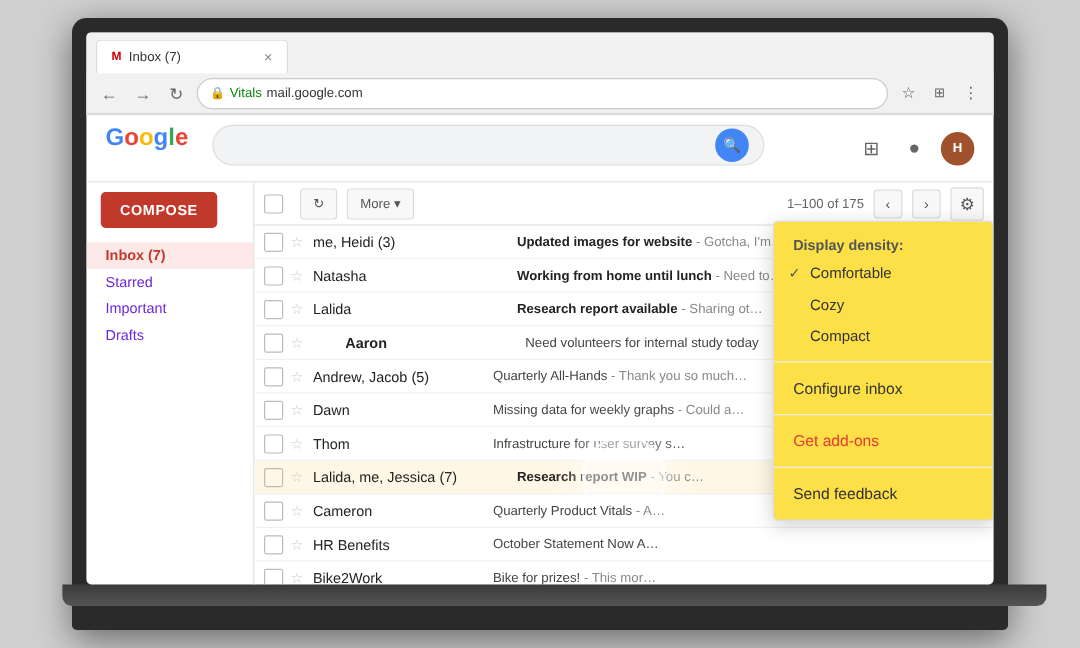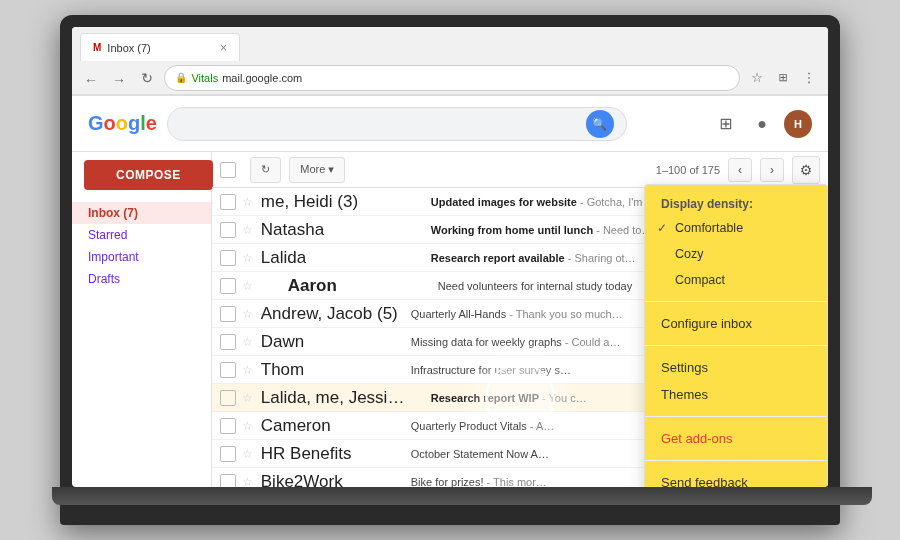--- a/index.html
+++ b/index.html
@@ -142,24 +142,23 @@
     
     .gmail-content {
       display: flex;
       flex-direction: column;
       height: calc(460px - 68px);
       overflow: hidden;
     }
 
     .gmail-header {
       display: flex;
-      align-items: center;
       padding: 8px 16px;
       border-bottom: 1px solid #e0e0e0;
-      gap: 2px;
+      gap: 12px;
       height: 56px;
     }
 
     .google-logo {
       font-size: 20px;
       font-weight: bold;
       margin-right: 8px;
     }
     .g-blue { color: #4285f4; }
     .g-red { color: #ea4335; }
@@ -237,21 +236,21 @@
       flex-shrink: 0;
       border-right: 1px solid #e0e0e0;
     }
 
     .compose-btn {
       margin: 0 12px 12px;
       background: #c0392b;
       color: #fff;
       border: none;
       border-radius: 4px;
-      padding: 8px 32px;
+      padding: 8px 16px;
       font-size: 12px;
       font-weight: bold;
       cursor: pointer;
       letter-spacing: 0.5px;
     }
 
     .sidebar-item {
       padding: 4px 16px;
       font-size: 12px;
       cursor: pointer;
@@ -368,21 +367,21 @@
     }
 
     .email-sender {
       width: 150px;
       flex-shrink: 0;
       font-weight: 500;
       color: #222;
       overflow: hidden;
       text-overflow: ellipsis;
       white-space: nowrap;
-      font-size: 17px;
+      font-size: 12px;
     }
 
     .email-subject {
       flex: 1;
       overflow: hidden;
       text-overflow: ellipsis;
       white-space: nowrap;
       color: #444;
       font-size: 11px;
     }
@@ -657,24 +656,20 @@
                 <span>Cozy</span>
               </div>
               <div class="dropdown-item">
                 <span>Compact</span>
               </div>
             </div>
             <div class="dropdown-section">
               <div class="dropdown-item-plain">Configure inbox</div>
             </div>
             <div class="dropdown-section">
-              <div class="dropdown-item-plain">Settings</div>
-              <div class="dropdown-item-plain">Themes</div>
-            </div>
-            <div class="dropdown-section">
               <div class="dropdown-item-red">Get add-ons</div>
             </div>
             <div class="dropdown-section">
               <div class="dropdown-item-plain">Send feedback</div>
 
             </div>
           </div>
 
         </div>
       </div>

